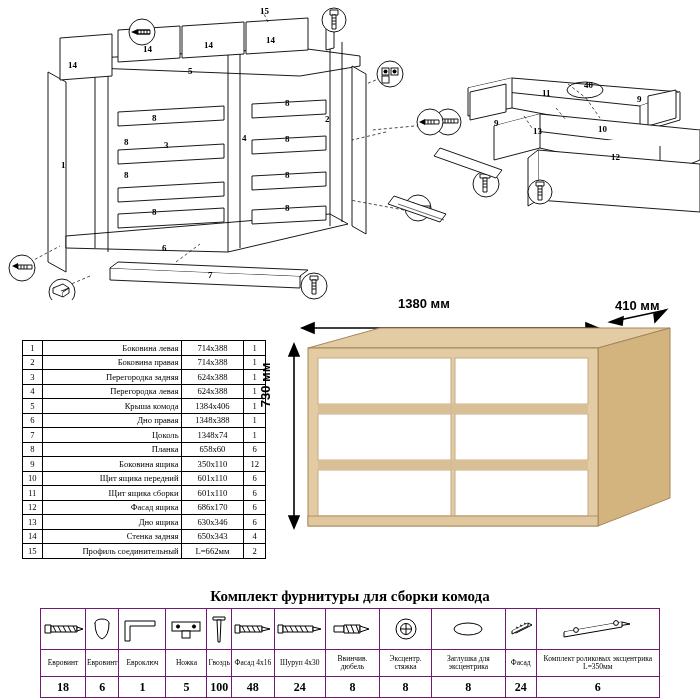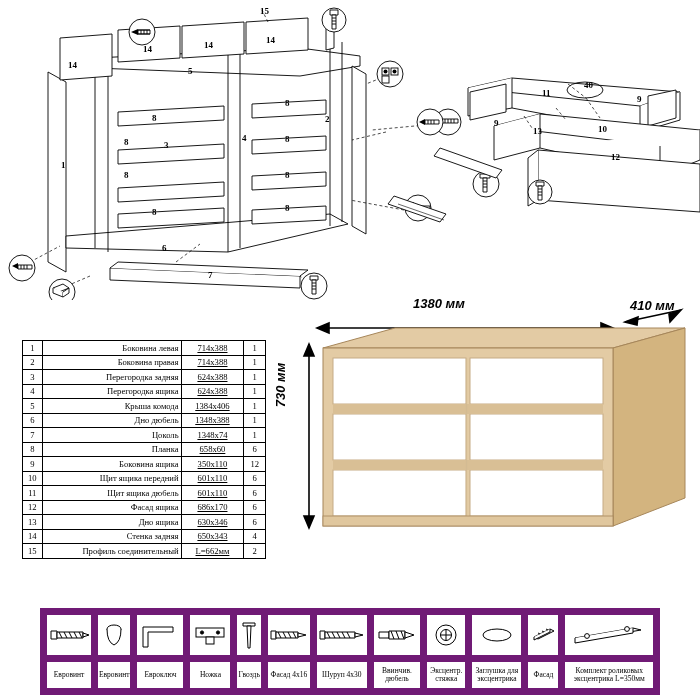--- a/index.html
+++ b/index.html
@@ -26,37 +26,37 @@
   }
   #parts-table td{
     border:1px solid #000;
     padding:0px 2px;
     height:13.5px;
     line-height:12px;
     white-space:nowrap;
   }
   #parts-table td.c-idx{width:14px;text-align:center;}
   #parts-table td.c-name{width:130px;text-align:right;}
-  #parts-table td.c-dim{width:56px;text-align:center;text-decoration:underline;}
+  #parts-table td.c-dim{width:56px;text-align:center;}
   #parts-table td.c-qty{width:16px;text-align:center;}
 
   
-  #photo-block{position:absolute;left:295px;top:300px;width:400px;height:250px;font-style:italic;}
+  #photo-block{position:absolute;left:280px;top:300px;width:400px;height:250px;}
   .dim-text{position:absolute;font-family:"Liberation Sans",sans-serif;font-weight:bold;font-size:13px;}
 
   
   #fittings-title{
     position:absolute;left:0;top:588px;width:700px;text-align:center;
     font-size:15px;font-weight:bold;
   }
   #fittings-table{
     position:absolute;left:40px;top:608px;width:620px;
     border-collapse:collapse;font-size:7.5px;
   }
-  #fittings-table td{border:7px solid #701a75;text-align:center;vertical-align:middle;}
+  #fittings-table td{border:1px solid #701a75;text-align:center;vertical-align:middle;}
   #fittings-table tr.icons td{height:40px;padding:0;}
   #fittings-table tr.names td{height:24px;line-height:8.4px;padding:1px;}
   #fittings-table tr.counts td{height:18px;font-size:12px;font-weight:bold;}
 </style>
 </head>
 <body>
 
 <div class="root">
 
   <div id="exploded">
@@ -246,33 +246,33 @@
           <td class="c-qty">1</td>
         </tr>
         <tr>
           <td class="c-idx">3</td>
           <td class="c-name">Перегородка задняя</td>
           <td class="c-dim">624х388</td>
           <td class="c-qty">1</td>
         </tr>
         <tr>
           <td class="c-idx">4</td>
-          <td class="c-name">Перегородка ящика</td>
+          <td class="c-name">Перегородка левая</td>
           <td class="c-dim">624х388</td>
           <td class="c-qty">1</td>
         </tr>
         <tr>
           <td class="c-idx">5</td>
           <td class="c-name">Крыша комода</td>
           <td class="c-dim">1384х406</td>
           <td class="c-qty">1</td>
         </tr>
         <tr>
           <td class="c-idx">6</td>
-          <td class="c-name">Дно дюбель</td>
+          <td class="c-name">Дно правая</td>
           <td class="c-dim">1348х388</td>
           <td class="c-qty">1</td>
         </tr>
         <tr>
           <td class="c-idx">7</td>
           <td class="c-name">Цоколь</td>
           <td class="c-dim">1348х74</td>
           <td class="c-qty">1</td>
         </tr>
         <tr>
@@ -288,21 +288,21 @@
           <td class="c-qty">12</td>
         </tr>
         <tr>
           <td class="c-idx">10</td>
           <td class="c-name">Щит ящика передний</td>
           <td class="c-dim">601х110</td>
           <td class="c-qty">6</td>
         </tr>
         <tr>
           <td class="c-idx">11</td>
-          <td class="c-name">Щит ящика дюбель</td>
+          <td class="c-name">Щит ящика сборки</td>
           <td class="c-dim">601х110</td>
           <td class="c-qty">6</td>
         </tr>
         <tr>
           <td class="c-idx">12</td>
           <td class="c-name">Фасад ящика</td>
           <td class="c-dim">686х170</td>
           <td class="c-qty">6</td>
         </tr>
         <tr>
@@ -366,20 +366,21 @@
       <line x1="171.5" y1="58" x2="171.5" y2="216" stroke="#d3bb93" stroke-width="1.2"></line>
 
       <rect x="28" y="216" width="290" height="10" fill="#e0c79e" stroke="#a6865a" stroke-width="0.8"></rect>
     </svg>
 
     <span class="dim-text" style="left:118px;top:-4px;">1380 мм</span>
     <span class="dim-text" style="left:335px;top:-2px;">410 мм</span>
     <span class="dim-text" style="left:-22px;top:120px;transform:rotate(-90deg);transform-origin:left top;width:70px;text-align:center;">730 мм</span>
   </div>
 
+  <div id="fittings-title">Комплект фурнитуры для сборки комода</div>
 
   <table id="fittings-table">
     <tbody>
       <tr class="icons">
           <td style="text-align: center;">
             <svg width="44" height="26" style="margin: 0px auto;">
               <g stroke="#000" fill="none" stroke-width="1">
                 <path d="M4 9 h6 v8 h-6 z" fill="#fff"></path>
                 <path d="M10 10 l26 0 l0 6 l-26 0 z" fill="#fff"></path>
                 <path d="M12 10 l3 6 M17 10 l3 6 M22 10 l3 6 M27 10 l3 6 M32 10 l3 6"></path>
@@ -493,16 +494,30 @@
           <td>Ножка</td>
           <td>Гвоздь</td>
           <td>Фасад 4х16</td>
           <td>Шуруп 4х30</td>
           <td>Ввинчив. дюбель</td>
           <td>Эксцентр. стяжка</td>
           <td>Заглушка для эксцентрика</td>
           <td>Фасад</td>
           <td>Комплект роликовых эксцентрика L=350мм</td>
         </tr>
+      <tr class="counts">
+          <td>18</td>
+          <td>6</td>
+          <td>1</td>
+          <td>5</td>
+          <td>100</td>
+          <td>48</td>
+          <td>24</td>
+          <td>8</td>
+          <td>8</td>
+          <td>8</td>
+          <td>24</td>
+          <td>6</td>
+        </tr>
     </tbody>
   </table>
 
 </div>
 
 </body></html>

